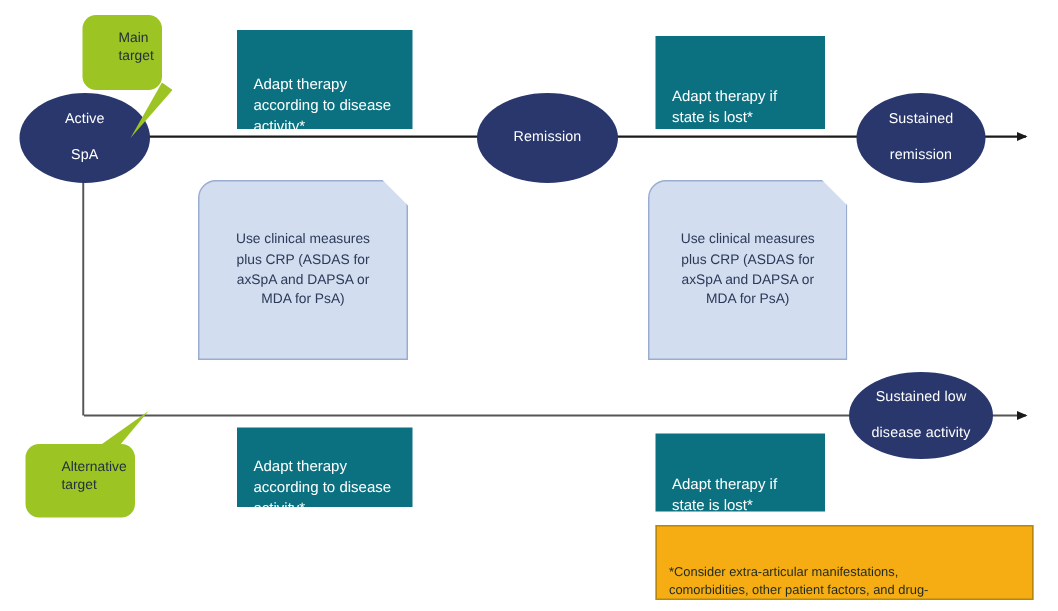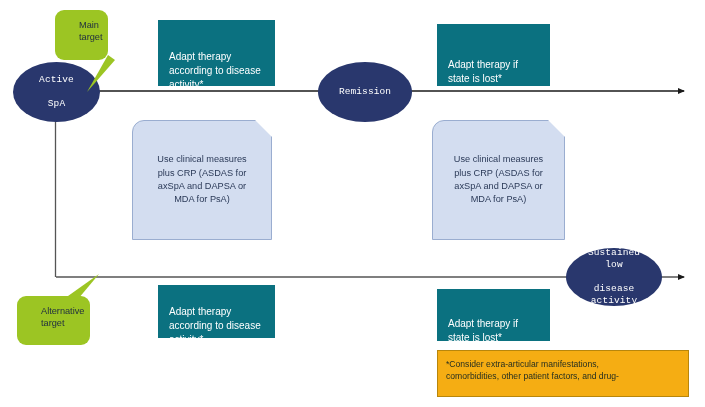--- a/index.html
+++ b/index.html
@@ -33,21 +33,21 @@
     color: #ffffff;
     display: flex;
     align-items: center;
     justify-content: center;
     text-align: center;
     font-size: 9.5px;
     line-height: 1.28;
     letter-spacing: .1px;
     z-index: 5;
   }
-  .node span { display: block; padding: 0 6px; font-family: Liberation Mono, monospace; }
+  .node span { display: block; padding: 0 6px; }
 
   #node-active-spa      { left: 13px;  top: 62px;  width: 87px;  height: 60px; }
   #node-remission       { left: 318px; top: 62px;  width: 94px;  height: 60px; }
   #node-sustained-rem   { left: 571px; top: 62px;  width: 86px;  height: 60px; }
   #node-low-disease     { left: 318px; top: 248px; width: 94px;  height: 58px; }
   #node-sustained-low   { left: 566px; top: 248px; width: 96px;  height: 58px; }
 
   
   .teal-box {
     position: absolute;
@@ -108,21 +108,21 @@
     left: 437px;
     top: 350px;
     width: 252px;
     height: 47px;
     background: #f5ad13;
     border: 1px solid #b8860b;
     box-sizing: border-box;
     color: #1f2b20;
     font-size: 8.6px;
     line-height: 1.42;
-    padding: 7px 8px;
+    padding: 24px 8px;
     z-index: 4;
   }
 </style>
 </head>
 <body>
 
 <div id="canvas">
 
   <svg id="lines" viewBox="0 0 705 407" xmlns="http://www.w3.org/2000/svg">
     <defs>
@@ -190,20 +190,26 @@
     <span>
       <span>Active</span><br>
       <span>SpA</span>
     </span>
   </div>
 
   <div class="node" id="node-remission">
     <span>Remission</span>
   </div>
 
+  <div class="node" id="node-sustained-rem">
+    <span>
+      <span>Sustained</span><br>
+      <span>remission</span>
+    </span>
+  </div>
 
 
   <div class="node" id="node-sustained-low">
     <span>
       <span>Sustained low</span><br>
       <span>disease activity</span>
     </span>
   </div>
 
   <svg class="tail" style="left:82px; top:55px; width:36px; height:40px;" viewBox="0 0 36 40" xmlns="http://www.w3.org/2000/svg">

